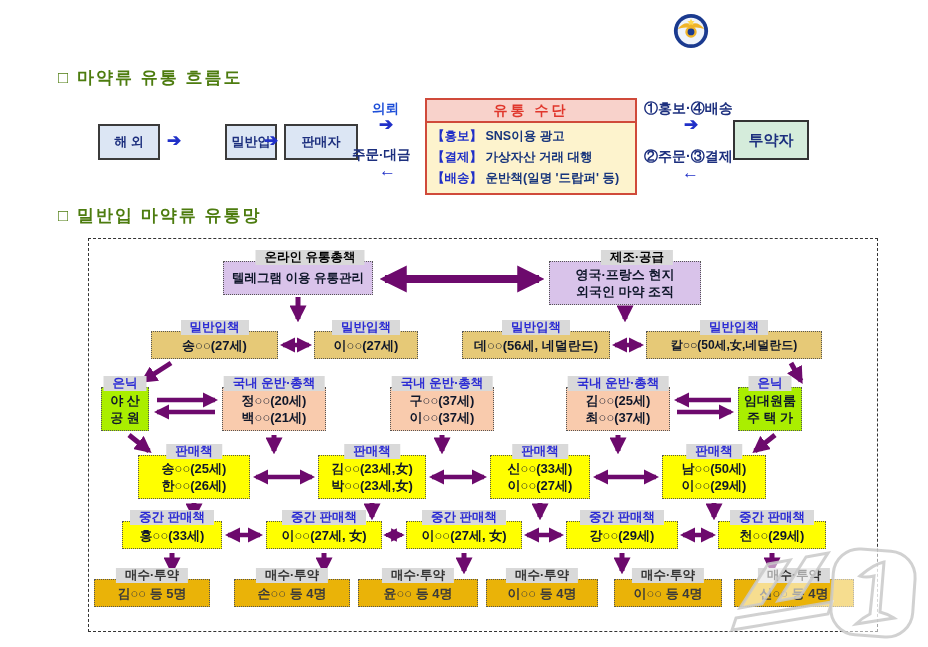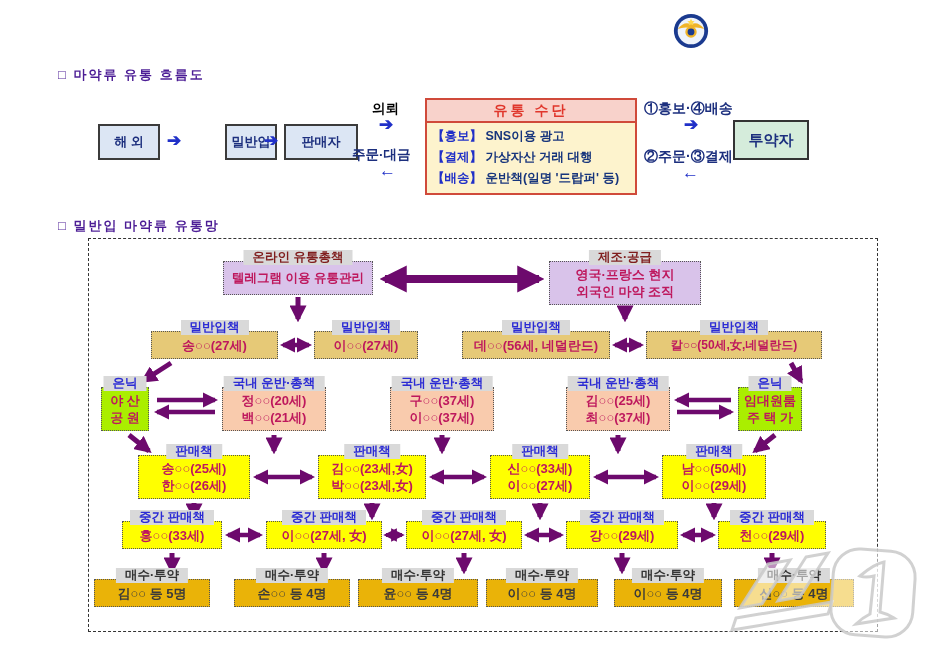--- a/index.html
+++ b/index.html
@@ -3,41 +3,41 @@
 <meta charset="utf-8">
 <style>
   html,body{margin:0;padding:0;}
   body{width:928px;height:647px;background:#fff;font-family:"Liberation Sans",sans-serif;position:relative;overflow:hidden;}
   .page{position:relative;width:928px;height:647px;}
 
   
   .agency{position:absolute;top:12px;left:672px;display:flex;align-items:center;gap:10px;}
   .agency-title{color:#1c2f7e;font-weight:bold;font-size:19px;letter-spacing:6px;white-space:nowrap;}
 
-  .sec-title{position:absolute;left:58px;font-size:13px;font-weight:bold;color:#4c1d95;letter-spacing:2px;white-space:nowrap;}
+  .sec-title{position:absolute;left:58px;font-size:17px;font-weight:bold;color:#4d7c0f;letter-spacing:2px;white-space:nowrap;}
 
   
   .fbox{position:absolute;background:#dce6f4;border:2px solid #3b3b3b;color:#1c2f7e;font-weight:bold;font-size:13px;display:flex;align-items:center;justify-content:center;box-sizing:border-box;white-space:nowrap;}
   .farrow{position:absolute;color:#2030c8;font-weight:bold;font-size:17px;line-height:1;}
   .flabel{position:absolute;font-weight:bold;font-size:13.5px;white-space:nowrap;}
-  .red-t{color:#000000;} .navy-t{color:#1c2f7e;}
+  .red-t{color:#1d4ed8;} .navy-t{color:#1c2f7e;}
   .means{position:absolute;left:425px;top:98px;width:212px;border:2px solid #d04a3a;box-sizing:border-box;background:#fdf3cd;}
   .means-head{background:#f8d2cb;color:#e0362b;font-weight:bold;font-size:14px;text-align:center;line-height:21px;border-bottom:2px solid #d04a3a;letter-spacing:3px;}
   .means-body{padding:3px 5px 4px 5px;}
   .means-row{font-size:12.5px;font-weight:bold;color:#17357c;line-height:21px;white-space:nowrap;}
   .means-tag{color:#2030c8;}
   .ubox{position:absolute;left:733px;top:120px;width:76px;height:40px;background:#d5ecdb;border:2px solid #333;color:#1c2f7e;font-weight:bold;font-size:15px;display:flex;align-items:center;justify-content:center;box-sizing:border-box;}
 
   
   .net{position:absolute;left:88px;top:238px;width:788px;height:392px;border:1.5px dashed #333;box-sizing:content-box;}
   .net-arrows{position:absolute;left:0;top:0;pointer-events:none;}
   .net-node{position:absolute;border:1.5px dotted #555;box-sizing:border-box;display:flex;flex-direction:column;align-items:center;justify-content:center;}
   .tab{position:absolute;top:-12px;left:50%;transform:translateX(-50%);background:#d9d9d9;padding:0 9px;font-size:12.5px;line-height:15px;font-weight:bold;white-space:nowrap;z-index:2;}
-  .tab.blue{color:#2b2bd4;} .tab.red{color:#7f1d1d;} .tab.dark{color:#333;}
-  .line{font-size:13px;line-height:17px;font-weight:bold;color:#be185d;white-space:nowrap;}
+  .tab.blue{color:#2b2bd4;} .tab.red{color:#000000;margin-left:12px;} .tab.dark{color:#333;}
+  .line{font-size:13px;line-height:17px;font-weight:bold;color:#0f172a;white-space:nowrap;}
   .lav{background:#d9c3ea;} .tan{background:#e6c977;} .peach{background:#f9cbad;}
   .grn{background:#aaee00;} .yel{background:#ffff00;} .crm{background:#eab308;}
   .crm .line{color:#3a3a3a;}
   .wm{position:absolute;left:728px;top:546px;z-index:5;}
 </style>
 </head>
 <body>
 
 <div class="page">
 
@@ -74,21 +74,21 @@
     </div>
   </div>
 
   <span class="flabel navy-t" style="left:644px;top:100px;font-size:14px;">①홍보·④배송</span>
   <span class="farrow" style="left:684px;top:116px;">➔</span>
   <span class="flabel navy-t" style="left:644px;top:148px;font-size:14px;">②주문·③결제</span>
   <span class="farrow" style="left:682px;top:164px;">←</span>
 
   <div class="ubox">투약자</div>
 
-  <div class="sec-title" style="top:204px;margin-top:13px;">□ 밀반입 마약류 유통망</div>
+  <div class="sec-title" style="top:204px;">□ 밀반입 마약류 유통망</div>
 
   <div class="net">
 
     <svg class="net-arrows" width="788" height="392" viewBox="0 0 788 392">
       <defs>
         <marker id="ah" viewBox="0 0 4 4" markerWidth="3.4" markerHeight="3.4" refX="3.2" refY="2" orient="auto-start-reverse">
           <path d="M0,0 L4,2 L0,4 Z" fill="#6d0a6d"></path>
         </marker>
       </defs>
       <g stroke="#6d0a6d">

